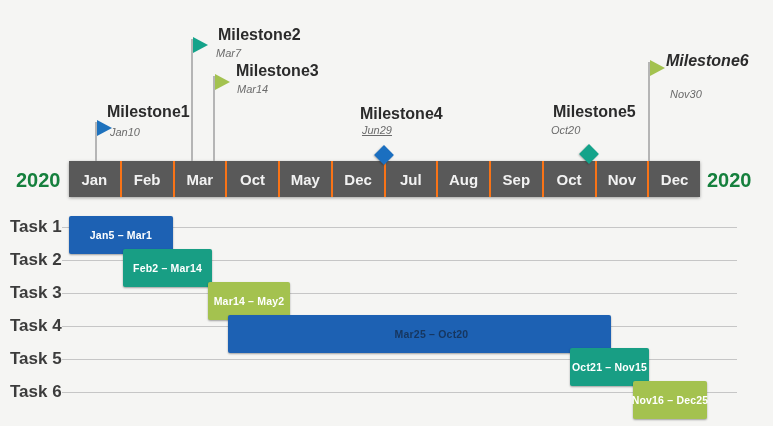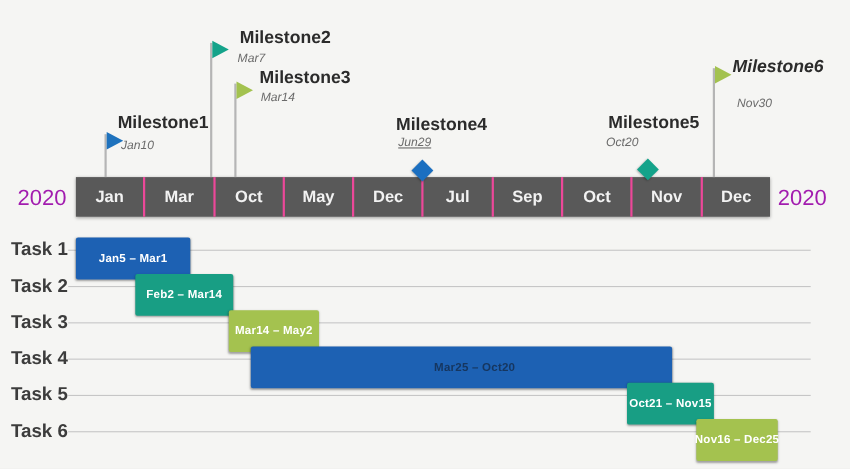--- a/index.html
+++ b/index.html
@@ -4,22 +4,22 @@
 <style>
   html,body{margin:0;padding:0;}
   body{font-family:"Liberation Sans", sans-serif; background:#e9e9e7;}
   .canvas{position:relative;width:773px;height:426px;background:#f5f5f3;overflow:hidden;}
 
   
   .axis{position:absolute;background:#595959;box-shadow:0 1px 3px rgba(0,0,0,.35);}
   .months{display:flex;width:100%;height:100%;}
   .month-cell{flex:1;display:flex;align-items:center;justify-content:center;
     color:#f2f2f2;font-weight:bold;font-size:15px;}
-  .month-cell:not(:last-child){border-right:2px solid #ec4899;}
-  .year{position:absolute;font-weight:normal;font-size:20px;color:#a21caf;white-space:nowrap;}
+  .month-cell:not(:last-child){border-right:2px solid #f97316;}
+  .year{position:absolute;font-weight:bold;font-size:20px;color:#15803d;white-space:nowrap;}
 
   
   .pole{position:absolute;width:2px;background:#b5b5b5;}
   .pennant{position:absolute;width:0;height:0;border-top:8px solid transparent;
     border-bottom:8px solid transparent;border-left:15px solid #888;}
   .diamond{position:absolute;width:14px;height:14px;transform:rotate(45deg);
     box-shadow:0 1px 2px rgba(0,0,0,.3);}
   .ms-title{position:absolute;font-weight:bold;font-size:16px;color:#2b2b2b;white-space:nowrap;}
   .ms-date{position:absolute;font-style:italic;font-size:11px;color:#6b6b6b;white-space:nowrap;}
 
@@ -33,25 +33,27 @@
 </style>
 </head>
 <body>
 
 <div class="canvas">
   <div class="year" style="left:16px;top:169px;">2020</div>
 
   <div class="axis" style="left: 69px; top: 161px; width: 631px; height: 36px; background: rgb(89, 89, 89);">
     <div class="months">
         <div class="month-cell">Jan</div>
+        <div class="month-cell">Feb</div>
         <div class="month-cell">Mar</div>
         <div class="month-cell">Oct</div>
         <div class="month-cell">May</div>
         <div class="month-cell">Dec</div>
         <div class="month-cell">Jul</div>
+        <div class="month-cell">Aug</div>
         <div class="month-cell">Sep</div>
         <div class="month-cell">Oct</div>
         <div class="month-cell">Nov</div>
         <div class="month-cell">Dec</div>
       </div>
   </div>
 
   <div class="year" style="left:707px;top:169px;">2020</div>
 
   <div id="milestones-layer">

